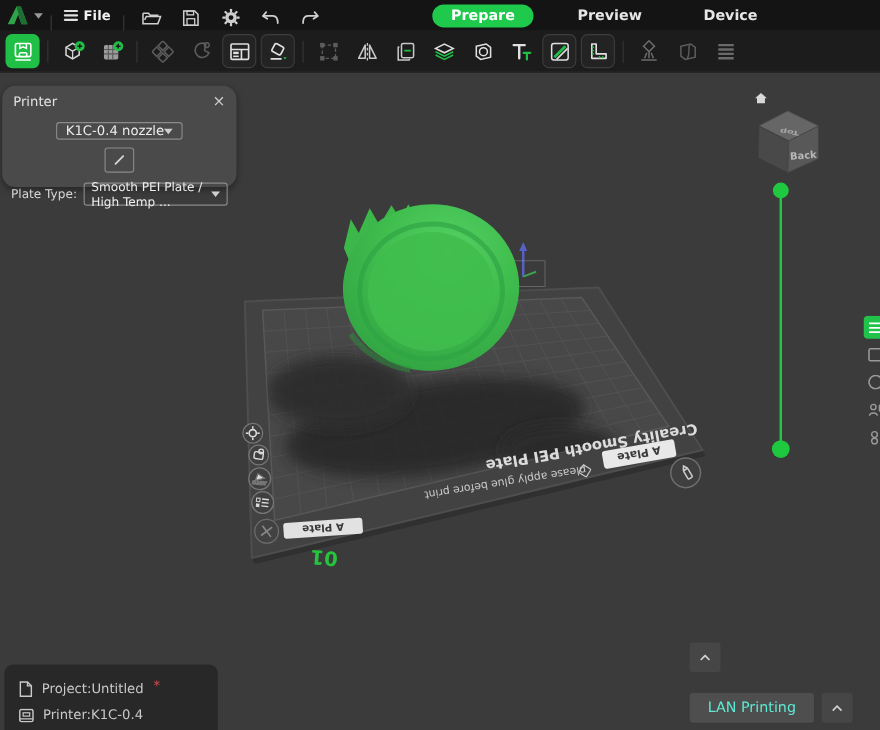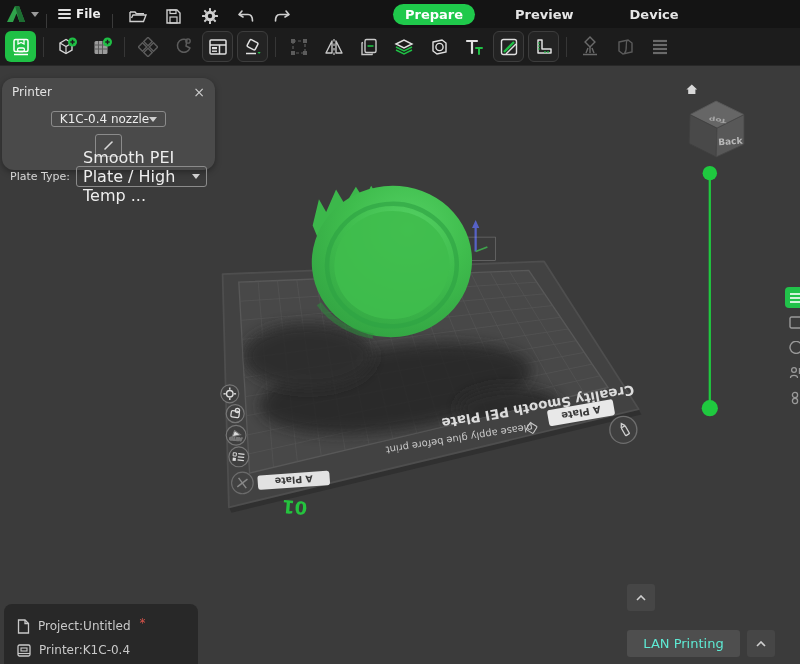--- a/index.html
+++ b/index.html
@@ -18,21 +18,21 @@
     border-top:5px solid #9a9a9a; margin-left:4px; }
   #file-menu { display:flex; align-items:center; gap:5px; cursor:pointer; padding:0 4px; }
   .hamburger { display:inline-block; width:13px; }
   .hamburger i { display:block; height:2px; background:#e0e0e0; margin:2px 0; border-radius:1px; }
   #file-label { font-size:12px; font-weight:bold; color:#f0f0f0; }
   .tb-icon-btn { width:26px; height:24px; display:flex; align-items:center; justify-content:center;
     margin:0 5px; cursor:pointer; border-radius:3px; }
   .tb-icon-btn svg { display:block; }
   #tabs { position:absolute; left:393px; top:0; height:28px; display:flex; align-items:center; gap:24px; }
   .tab { font-size:13px; font-weight:bold; color:#e6e6e6; padding:3px 16px; cursor:pointer; }
-  .tab.active { background:#1fc94b; color:#ffffff; border-radius:12px; padding:3px 12px; }
+  .tab.active { background:#1fc94b; color:#ffffff; border-radius:12px; padding:3px 17px; }
 
   
   #toolbar { position:absolute; top:28px; left:0; width:800px; height:38px;
     background:#1c1c1c; display:flex; align-items:center; z-index:30; border-bottom:1px solid #282828; }
   .tool-divider { width:1px; height:20px; background:#363636; margin:0 5px; }
   .tool-btn { width:31px; height:31px; margin:0 2px; border-radius:6px; display:flex;
     align-items:center; justify-content:center; cursor:pointer; position:relative; background:transparent; border:none; }
   .tool-btn.active-green { background:#1fc045; }
   .tool-btn.boxed { background:#232323; border:1px solid #3d3d3d; }
   .tool-btn svg { display:block; }
@@ -51,21 +51,21 @@
   #printer-panel .hdr .close { font-size:14px; color:#cccccc; cursor:pointer; line-height:12px; }
   .pp-row1 { display:flex; align-items:center; margin:8px 8px 0 8px; gap:7px;flex-direction:column; }
   .pp-select { flex:1; height:23px; border:1px solid #8b8b8b; border-radius:3px; display:flex;
     align-items:center; padding:0 8px; cursor:pointer; color:#ededed; font-size:12px; justify-content:space-between; }
   .pp-select .car { width:0; height:0; border-left:4px solid transparent; border-right:4px solid transparent;
     border-top:5px solid #cfcfcf; }
   .pp-edit { width:27px; height:23px; border:1px solid #8b8b8b; border-radius:3px; display:flex;
     align-items:center; justify-content:center; cursor:pointer; }
   .pp-row2 { display:flex; align-items:center; margin:9px 8px 0 8px; gap:6px; }
   .pp-row2 .lbl { font-size:11px; color:#d6d6d6; white-space:nowrap; }
-  .pp-select.small { height:21px; font-size:16px; padding:2px 6px;align-items:center; }
+  .pp-select.small { height:21px; font-size:11px; padding:2px 6px;align-items:center; }
 
   
   #right-strip { position:absolute; right:0; top:221px; width:15px; z-index:20; overflow:hidden; }
   .rs-item { width:24px; height:21px; margin-bottom:4px; border-radius:4px 0 0 4px; display:flex;
     align-items:center; padding-left:4px; cursor:pointer; }
   .rs-item.active { background:#21c24a; }
   .rs-item svg { display:block; }
 
   
   #status-panel { position:absolute; left:4px; bottom:-10px; width:194px; height:70px;

